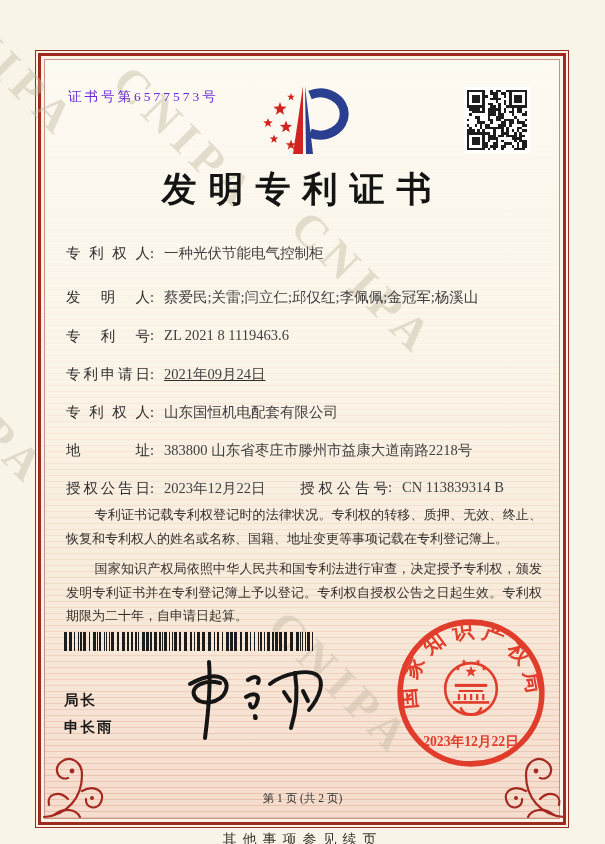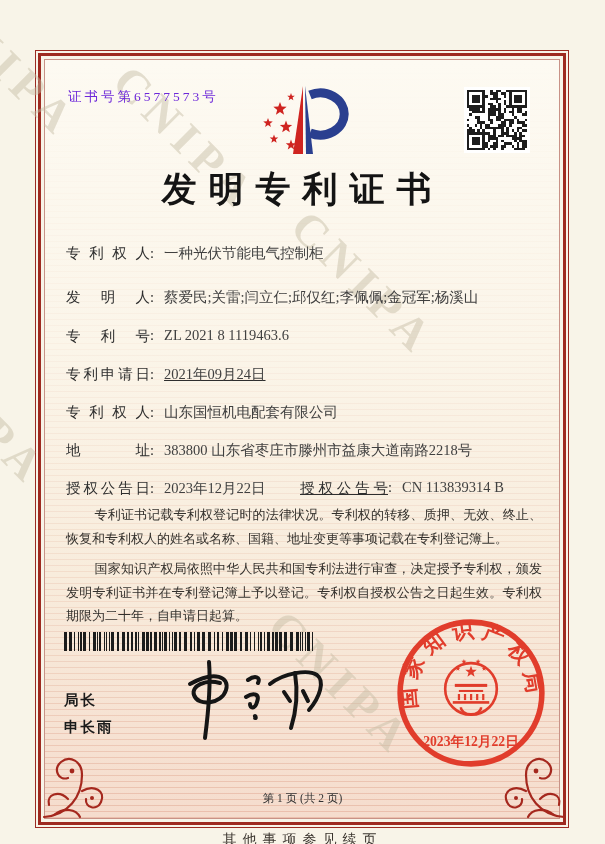--- a/index.html
+++ b/index.html
@@ -309,21 +309,21 @@
 </div>
 <div class="abs frow" style="top:403px;">
   <span class="flabel">专利权人</span><span class="fcolon">:</span><span class="fvalue">山东国恒机电配套有限公司</span>
 </div>
 <div class="abs frow" style="top:441px;">
   <span class="flabel">地址</span><span class="fcolon">:</span><span class="fvalue">383800 山东省枣庄市滕州市益康大道南路2218号</span>
 </div>
 <div class="abs frow" style="top:479px;">
   <span class="flabel">授权公告日</span><span class="fcolon">:</span><span class="fvalue">2023年12月22日</span>
   <span class="grant-no">
-    <span class="flabel" style="width:88px;text-decoration:underline;">授权公告号</span><span class="fcolon">:</span><span class="fvalue">CN 113839314 B</span>
+    <span class="flabel" style="width:88px;">授权公告号</span><span class="fcolon">:</span><span class="fvalue">CN 113839314 B</span>
   </span>
 </div>
 
 <div class="abs paras">
   <p>专利证书记载专利权登记时的法律状况。专利权的转移、质押、无效、终止、恢复和专利权人的姓名或名称、国籍、地址变更等事项记载在专利登记簿上。</p>
   <p>国家知识产权局依照中华人民共和国专利法进行审查，决定授予专利权，颁发发明专利证书并在专利登记簿上予以登记。专利权自授权公告之日起生效。专利权期限为二十年，自申请日起算。</p>
 </div>
 
 <div class="abs barcode" id="barcode">
     <span style="width: 3px; background: rgb(28, 28, 28);"></span>

